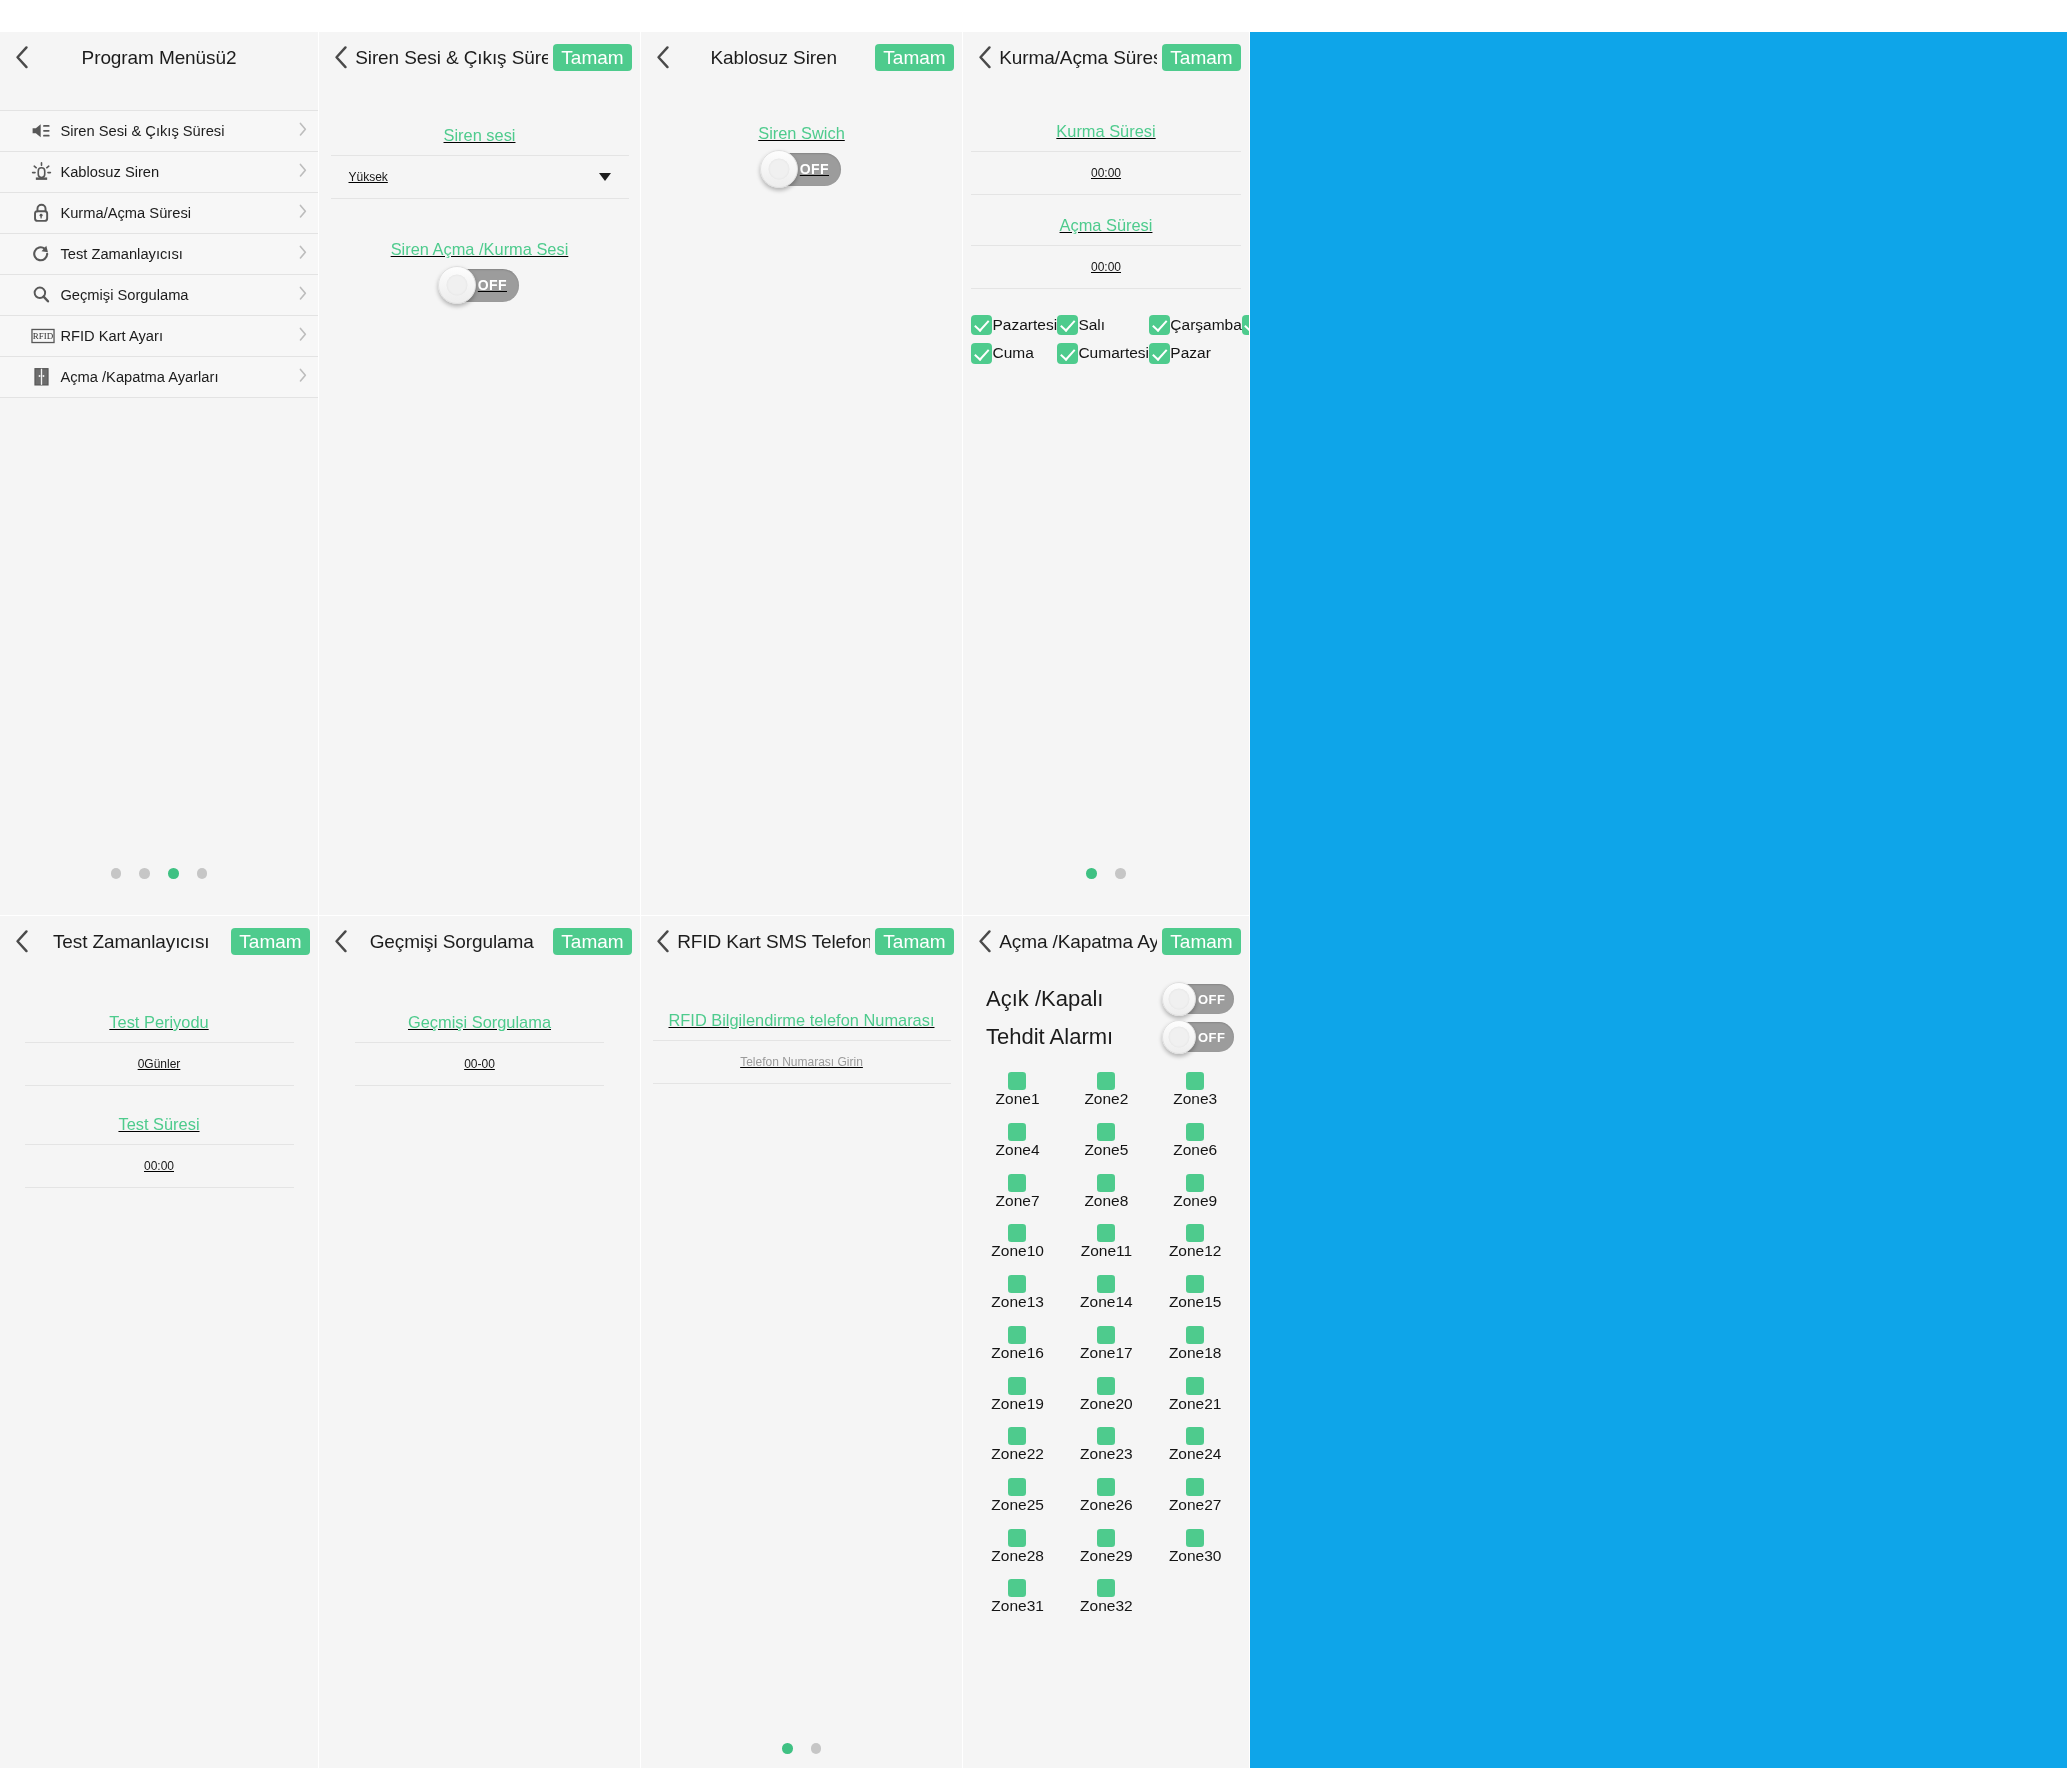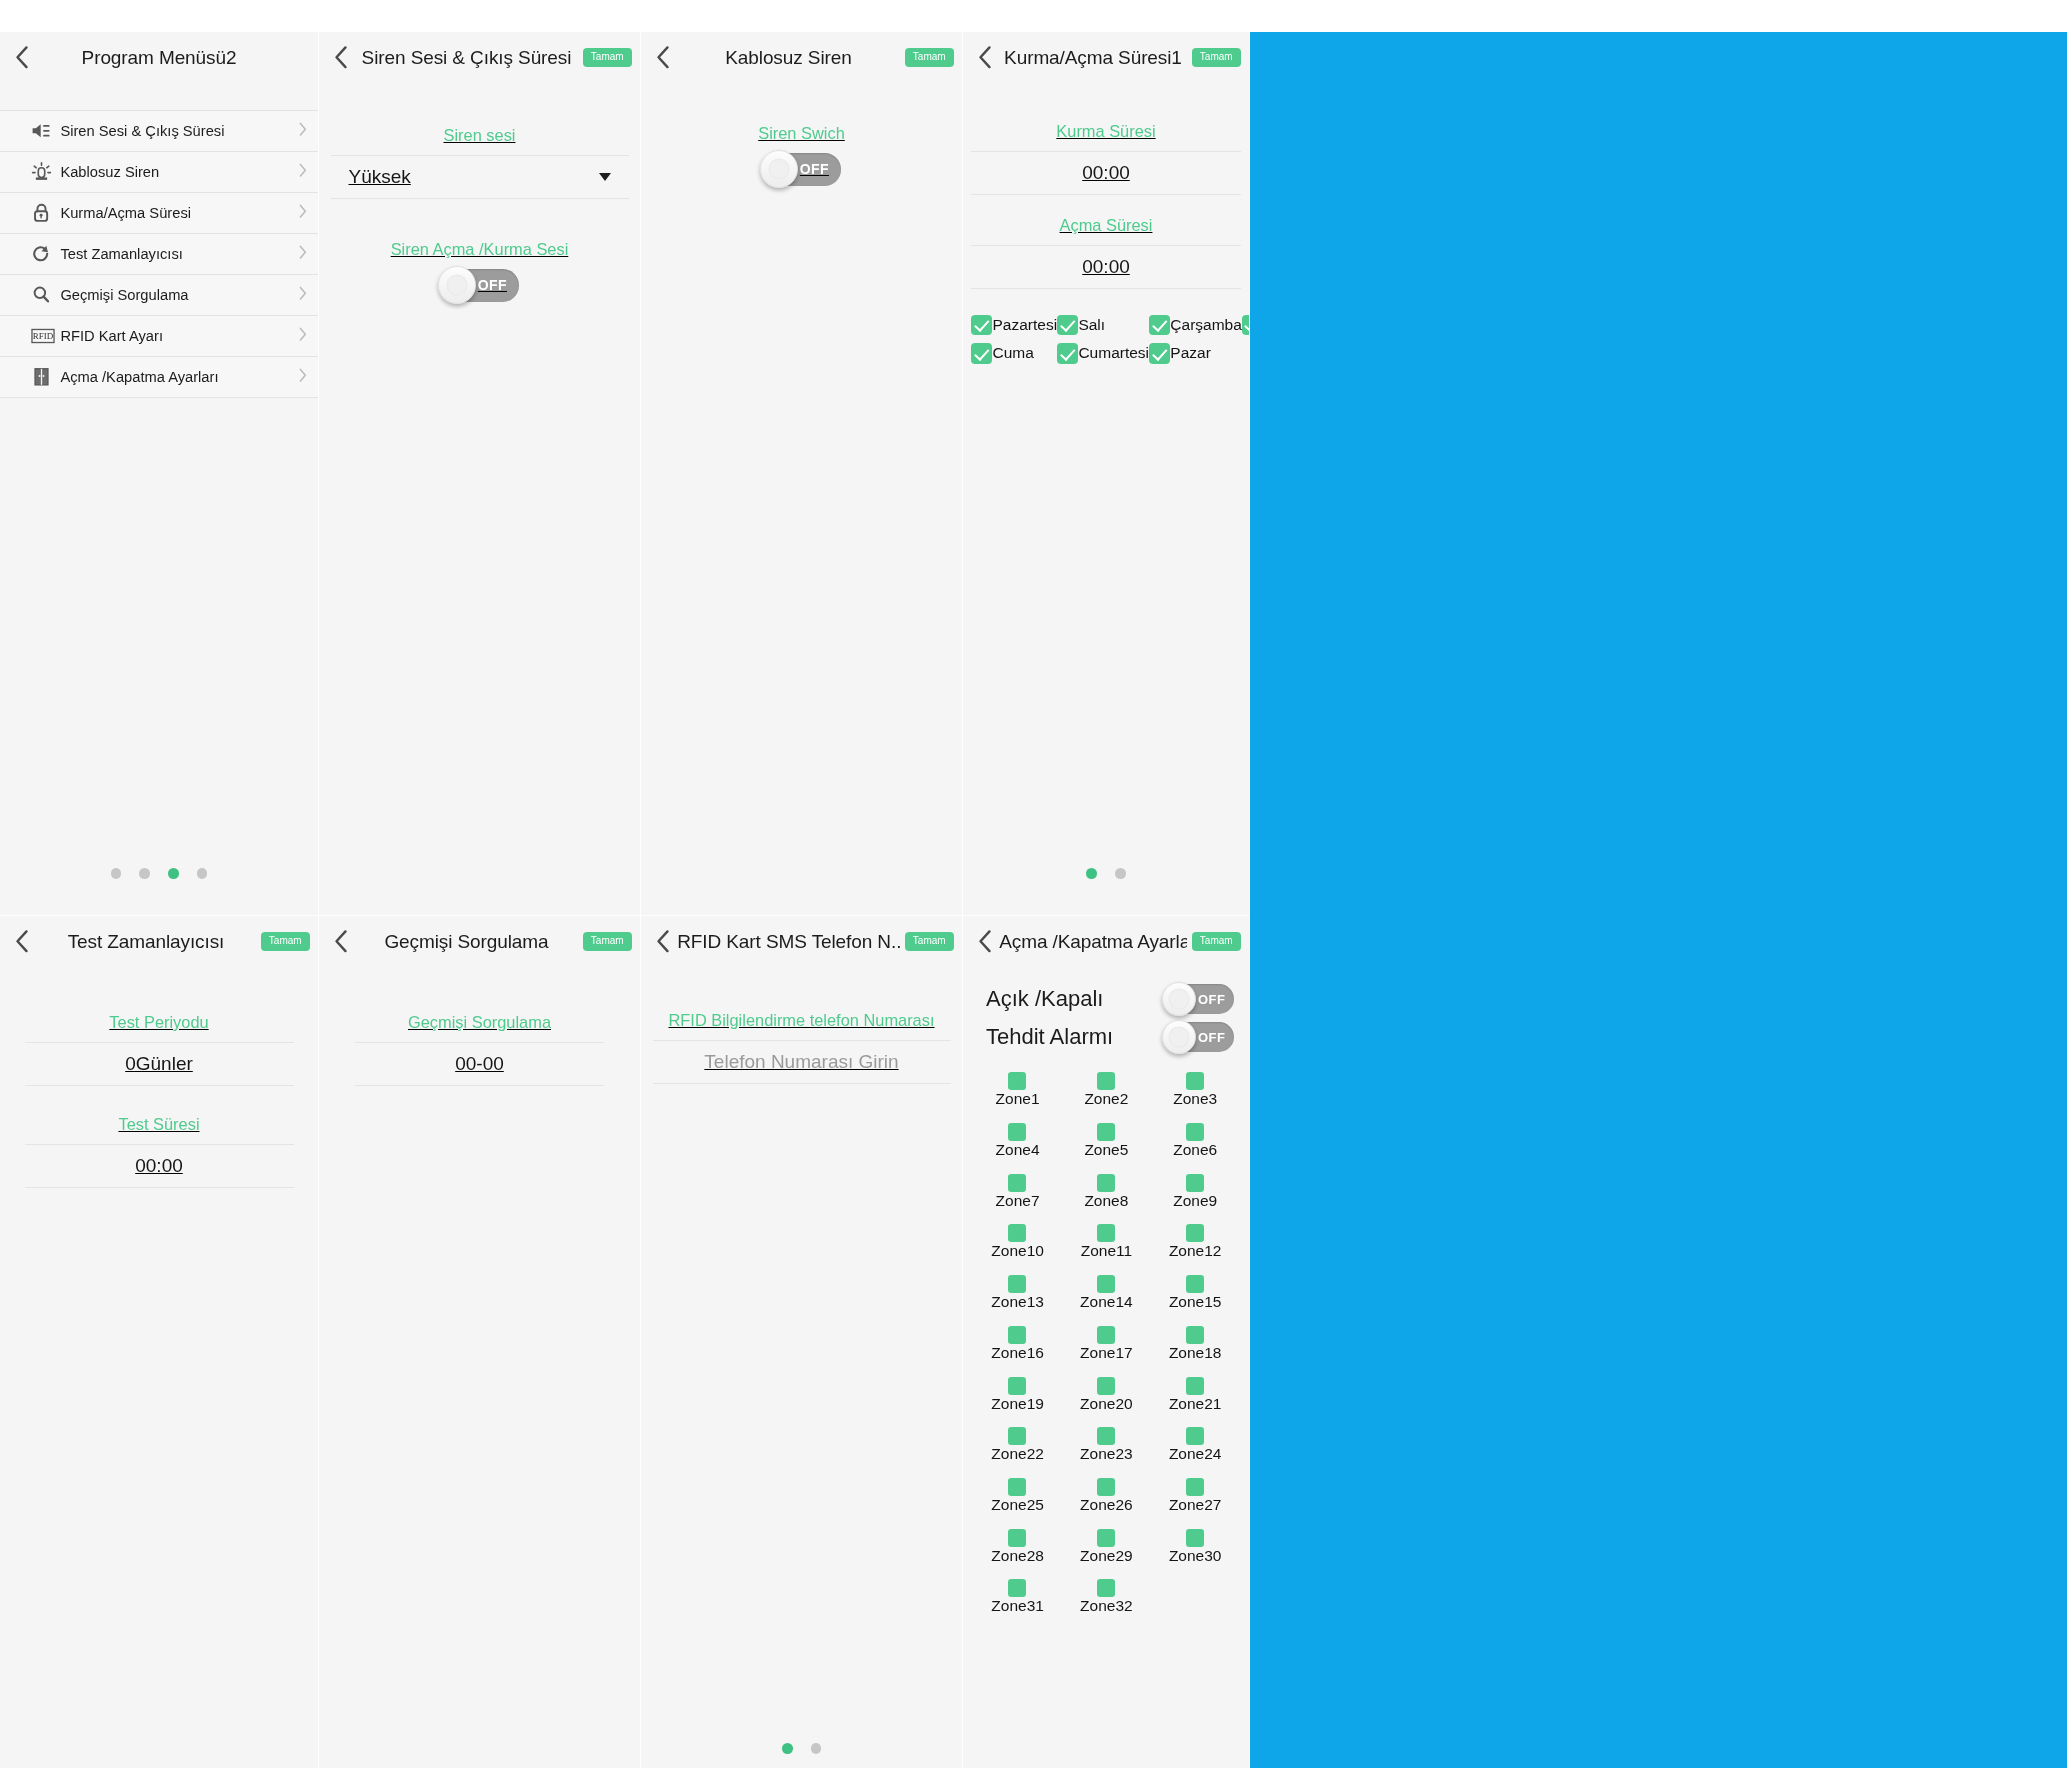--- a/index.html
+++ b/index.html
@@ -54,21 +54,21 @@
     color: #1c1c1c;
     white-space: nowrap;
     overflow: hidden;
     letter-spacing: -0.1px;
   }
   .hdr-title.shift { margin-left: -28px; }
   .ok-btn {
     flex: 0 0 auto;
     background: #4ecb8d;
     color: #ffffff;
-    font-size: 10px;
+    font-size: 19px;
     border-radius: 4.1px;
     padding: 4.1px 8.2px 4.9px 8.2px;
     line-height: 1;
     cursor: pointer;
     margin-left: 4.9px;
   }
 
   
   .menu-list { margin-top: 27px; border-top: 0.8px solid #e3e3e3; }
   .menu-row {
@@ -105,21 +105,21 @@
     margin-bottom: 9.8px;
   }
   .field {
     border-top: 0.8px solid #e4e4e4;
     border-bottom: 0.8px solid #e4e4e4;
     height: 44px;
     display: flex;
     align-items: center;
     justify-content: center;
     position: relative;
-    font-size: 19px;
+    font-size: 12px;
     color: #161616;
     cursor: text;
   }
   .field.placeholder { color: #9a9a9a; }
   .field.select {
     justify-content: flex-start;
     padding-left: 18px;
     cursor: pointer;
   }
   .caret {

